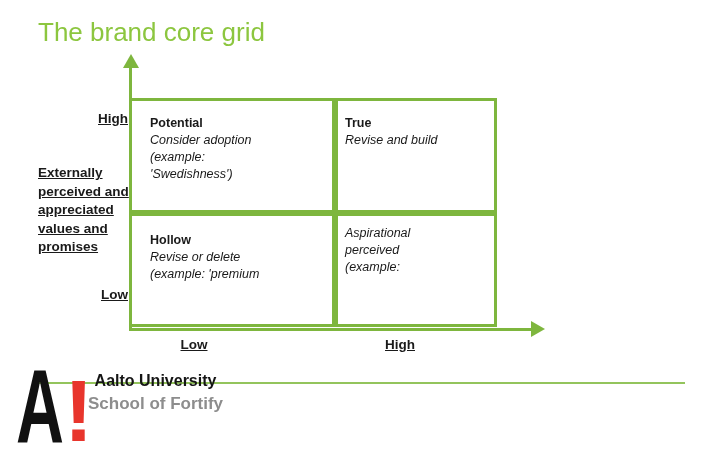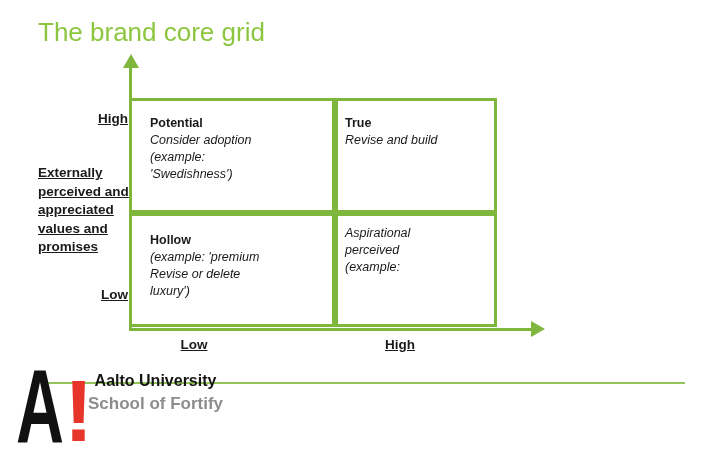--- a/index.html
+++ b/index.html
@@ -66,23 +66,22 @@
     <div class="cell-line">'Swedishness')</div>
   </div>
 
   <div class="cell tr">
     <div class="cell-title">True</div>
     <div class="cell-line">Revise and build</div>
   </div>
 
   <div class="cell bl">
     <div class="cell-title">Hollow</div>
+    <div class="cell-line">Revise or delete</div>
     <div class="cell-line">(example: 'premium</div>
-    <div class="cell-line">Revise or delete</div>
-    <div class="cell-line">luxury')</div>
   </div>
 
   <div class="cell br">
     <div class="cell-line">Aspirational</div>
     <div class="cell-line">perceived</div>
     <div class="cell-line">(example:</div>
   </div>
 
   <div class="lbl x-low">Low</div>
   <div class="lbl x-high">High</div>

